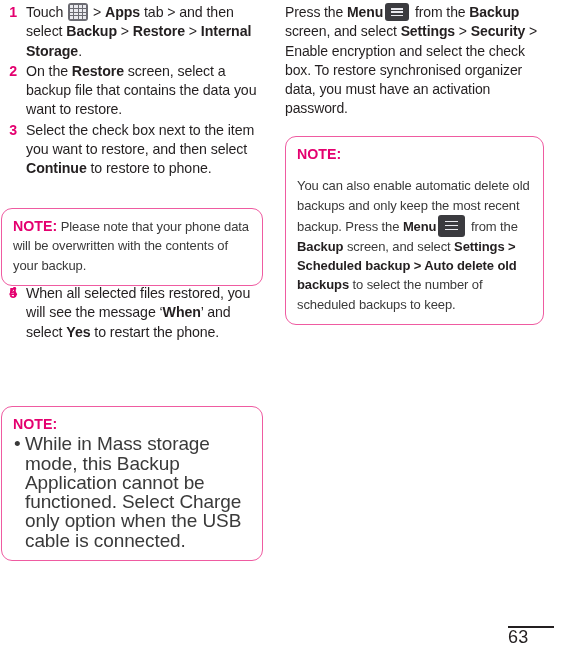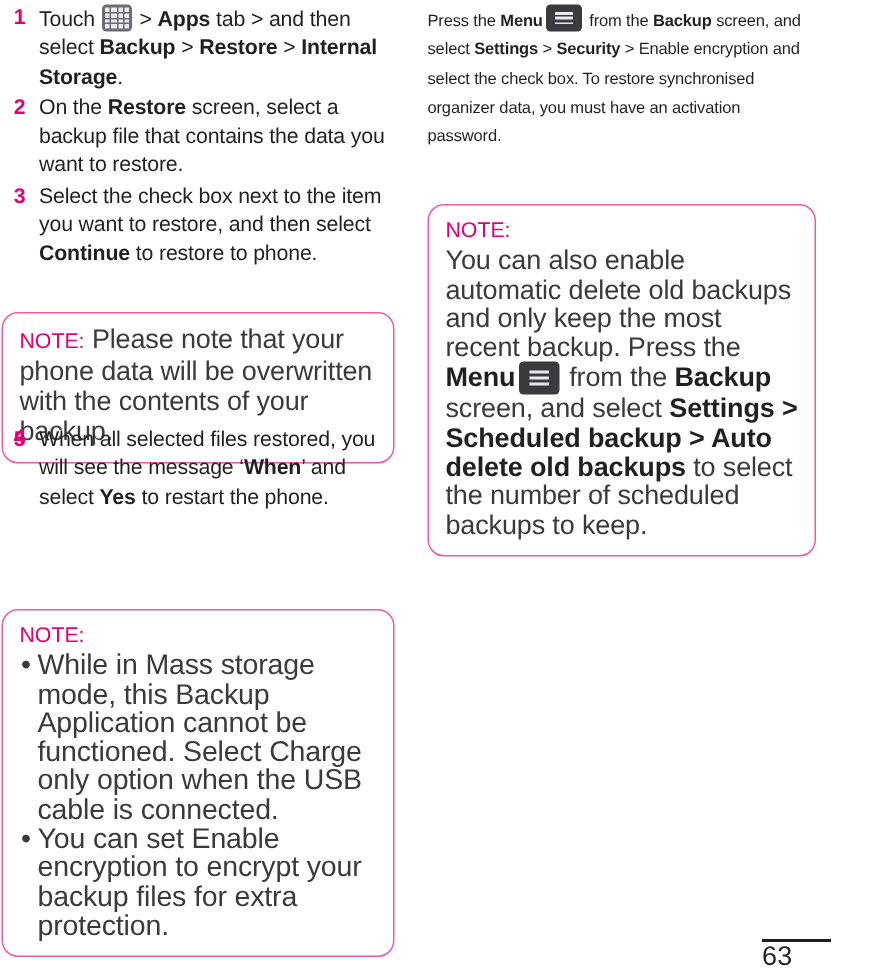--- a/index.html
+++ b/index.html
@@ -51,46 +51,47 @@
     text-align: right;
     color: #e4006f;
     font-weight: bold;
     font-size: 14.2px;
     line-height: 19.3px;
   }
   .step b { font-weight: bold; margin-top: 36px; }
 
   
   .para {
-    font-size: 11px;
+    font-size: 14px;
     line-height: 19.3px;
     letter-spacing: -0.1px;
     margin: 0;
   }
   .para b { font-weight: bold; }
 
   
   .note {
     border: 1.3px solid #ef5ba1;
     border-radius: 11px;
     box-sizing: border-box;
     padding: 8px 11px 10px 11px;
     margin: 0;
   }
   .note-label {
     color: #e4006f;
-    font-weight: normal;
+    font-weight: bold;
     font-size: 14.2px;
     line-height: 19.3px;
   }
   .note-body {
-    font-size: 18px;
+    font-size: 13px;
     line-height: 19.3px;
     letter-spacing: -0.1px;
     color: #3a3a3a;
+    margin-top: 12px;
   }
   .note-body b { font-weight: bold; color: #231f20; }
   .note-inline { display: inline; }
 
   .note-list {
     margin: 0;
     padding: 0;
     list-style: none;
   }
   .note-li {
@@ -231,21 +232,20 @@
 
     <ol class="steps" id="steps-b">
         <li class="step"><span class="step-num">4</span></li>
         <li class="step"><span class="step-num">5</span><span>When all selected files restored, you will see the message ‘</span><b>When</b><span>’ and select </span><b>Yes</b><span> to restart the phone.</span></li>
       </ol>
 
     <div class="note" id="note-2">
       <div class="note-label">NOTE:</div>
       <ul class="note-list">
           <li class="note-li"><span>While in Mass storage mode, this Backup Application cannot be functioned. Select Charge only option when the USB cable is connected.</span></li>
-          <li class="note-li"><span>You can set Enable encryption to encrypt your backup files for extra protection.</span></li>
         </ul>
     </div>
 
   </div>
 
   <div class="col col-right">
 
     <p class="para" id="para-r"><span>Press the </span><b>Menu</b><span class="icon-menu"><span></span><span></span><span></span></span><span> from the </span><b>Backup</b><span> screen, and select </span><b>Settings</b><span> &gt; </span><b>Security</b><span> &gt; Enable encryption and select the check box. To restore synchronised organizer data, you must have an activation password.</span></p>
 
     <div class="note" id="note-3">

